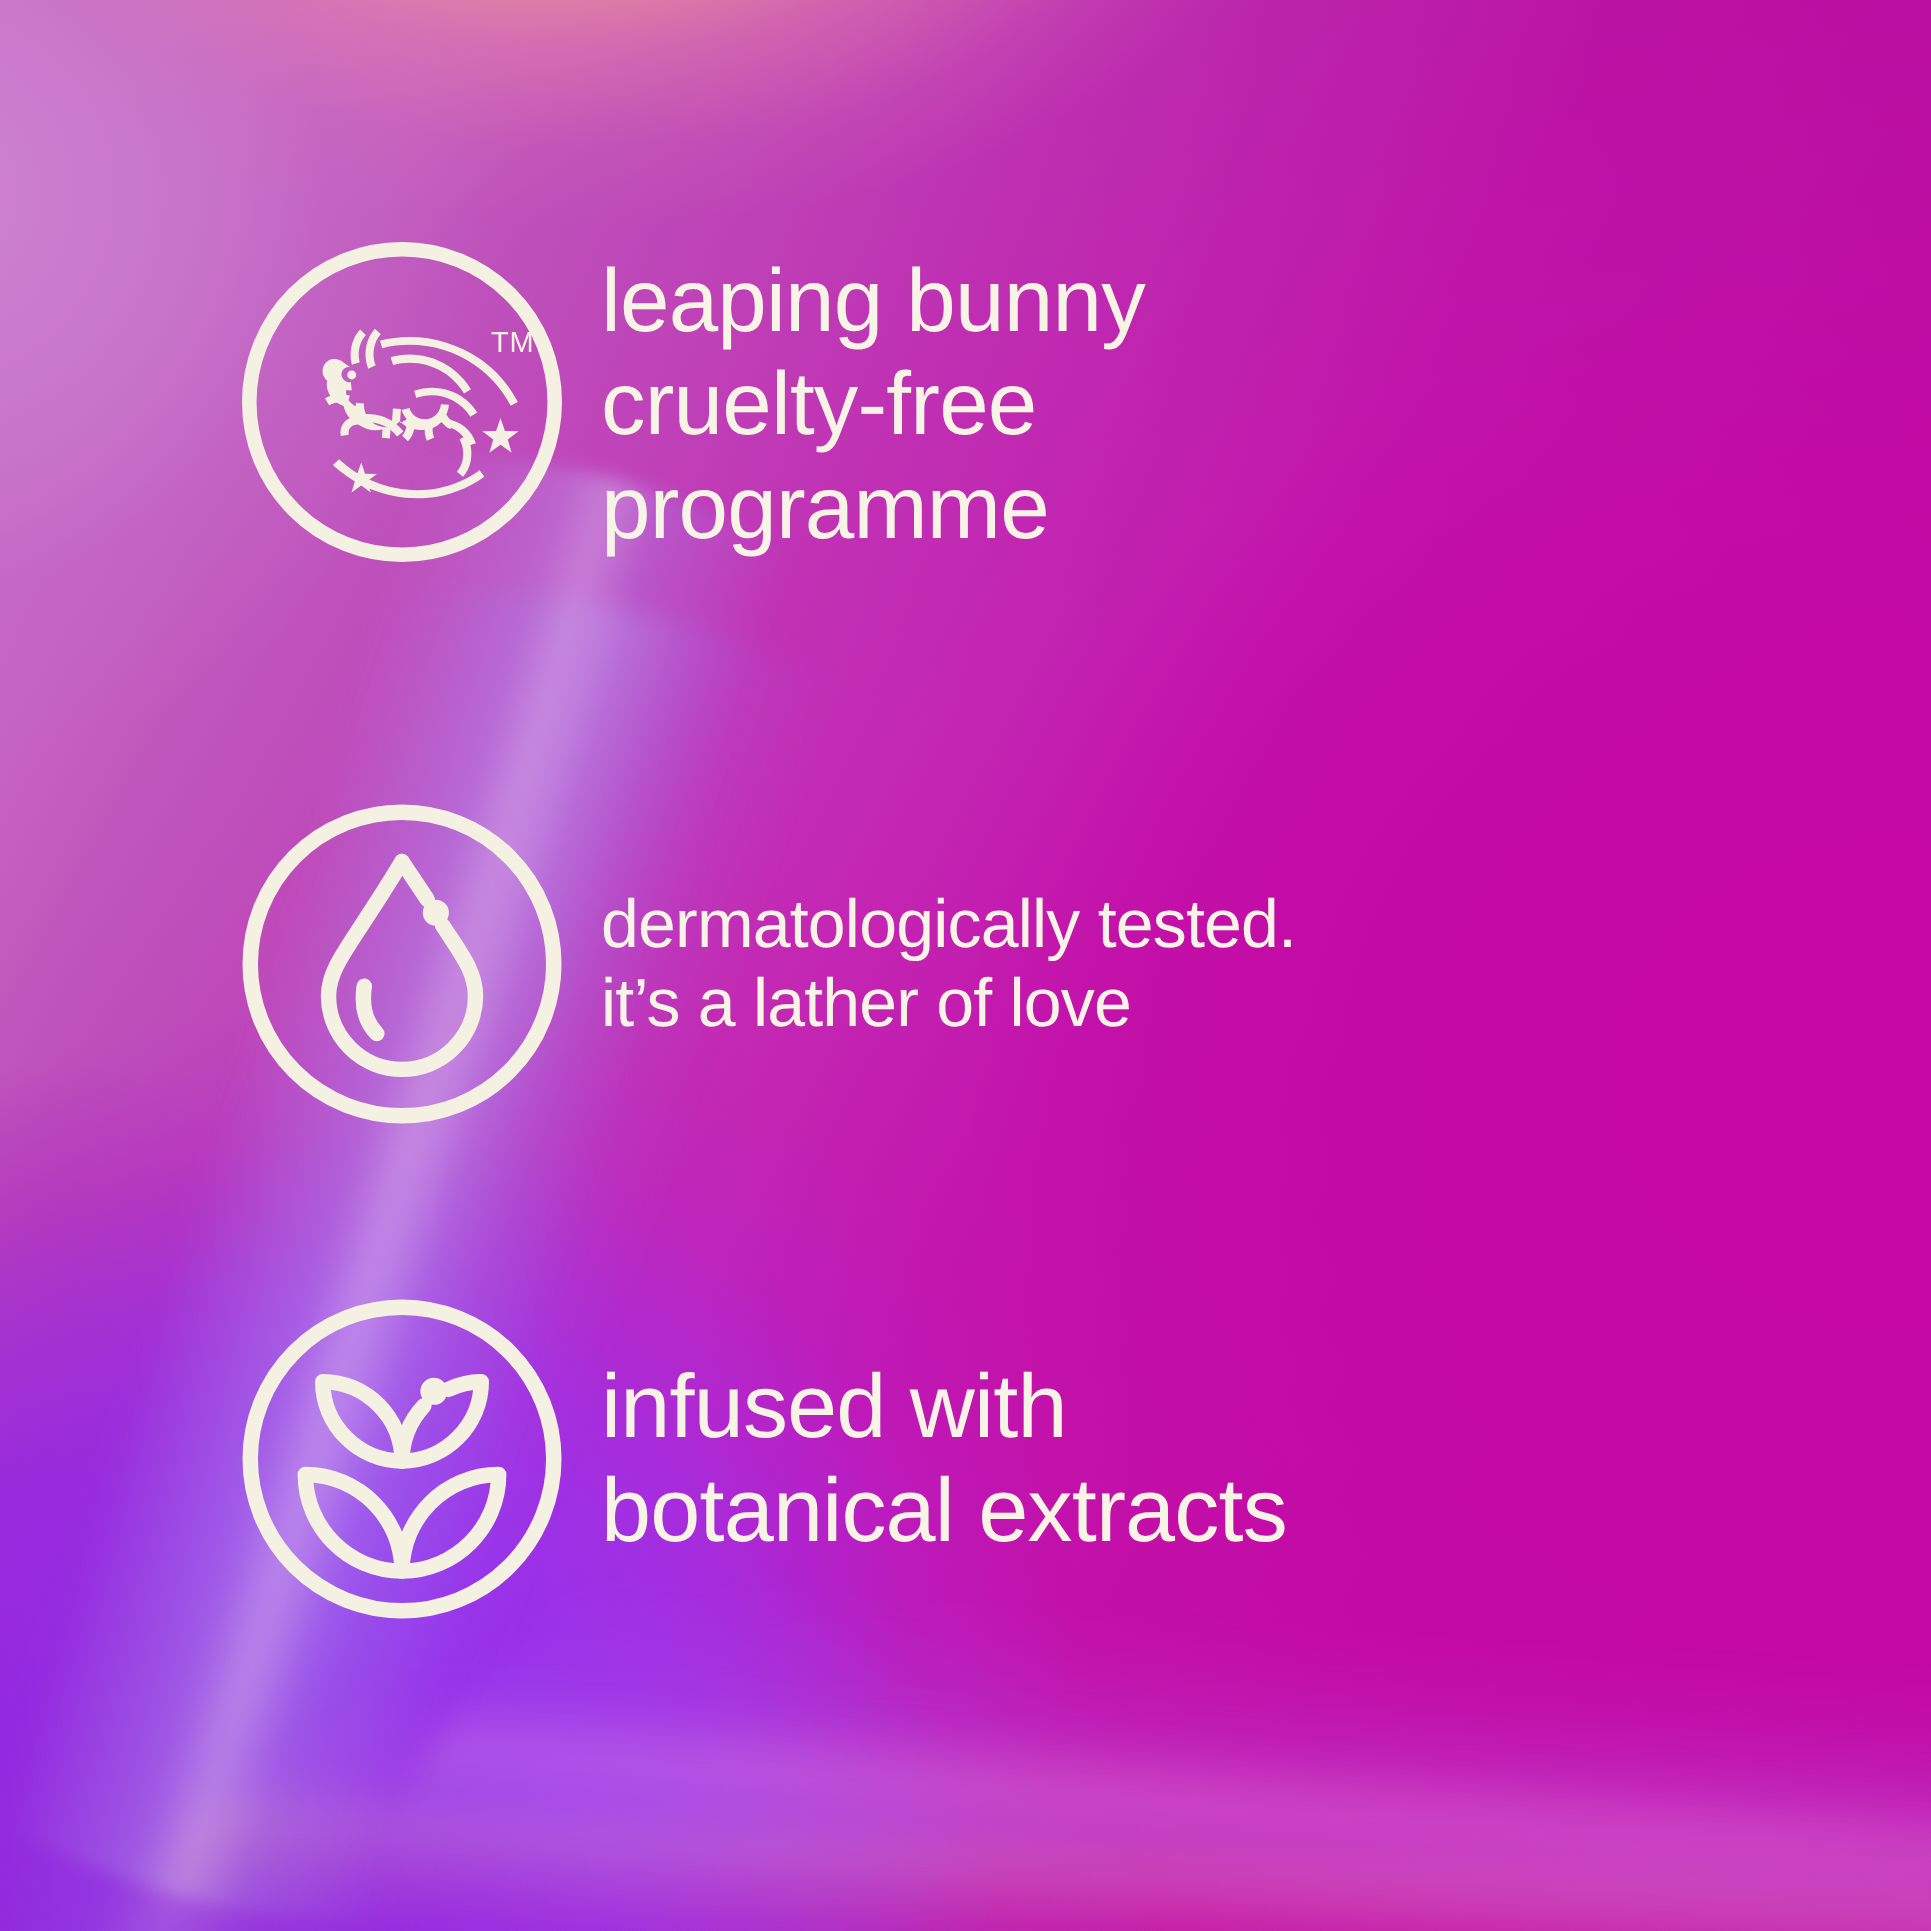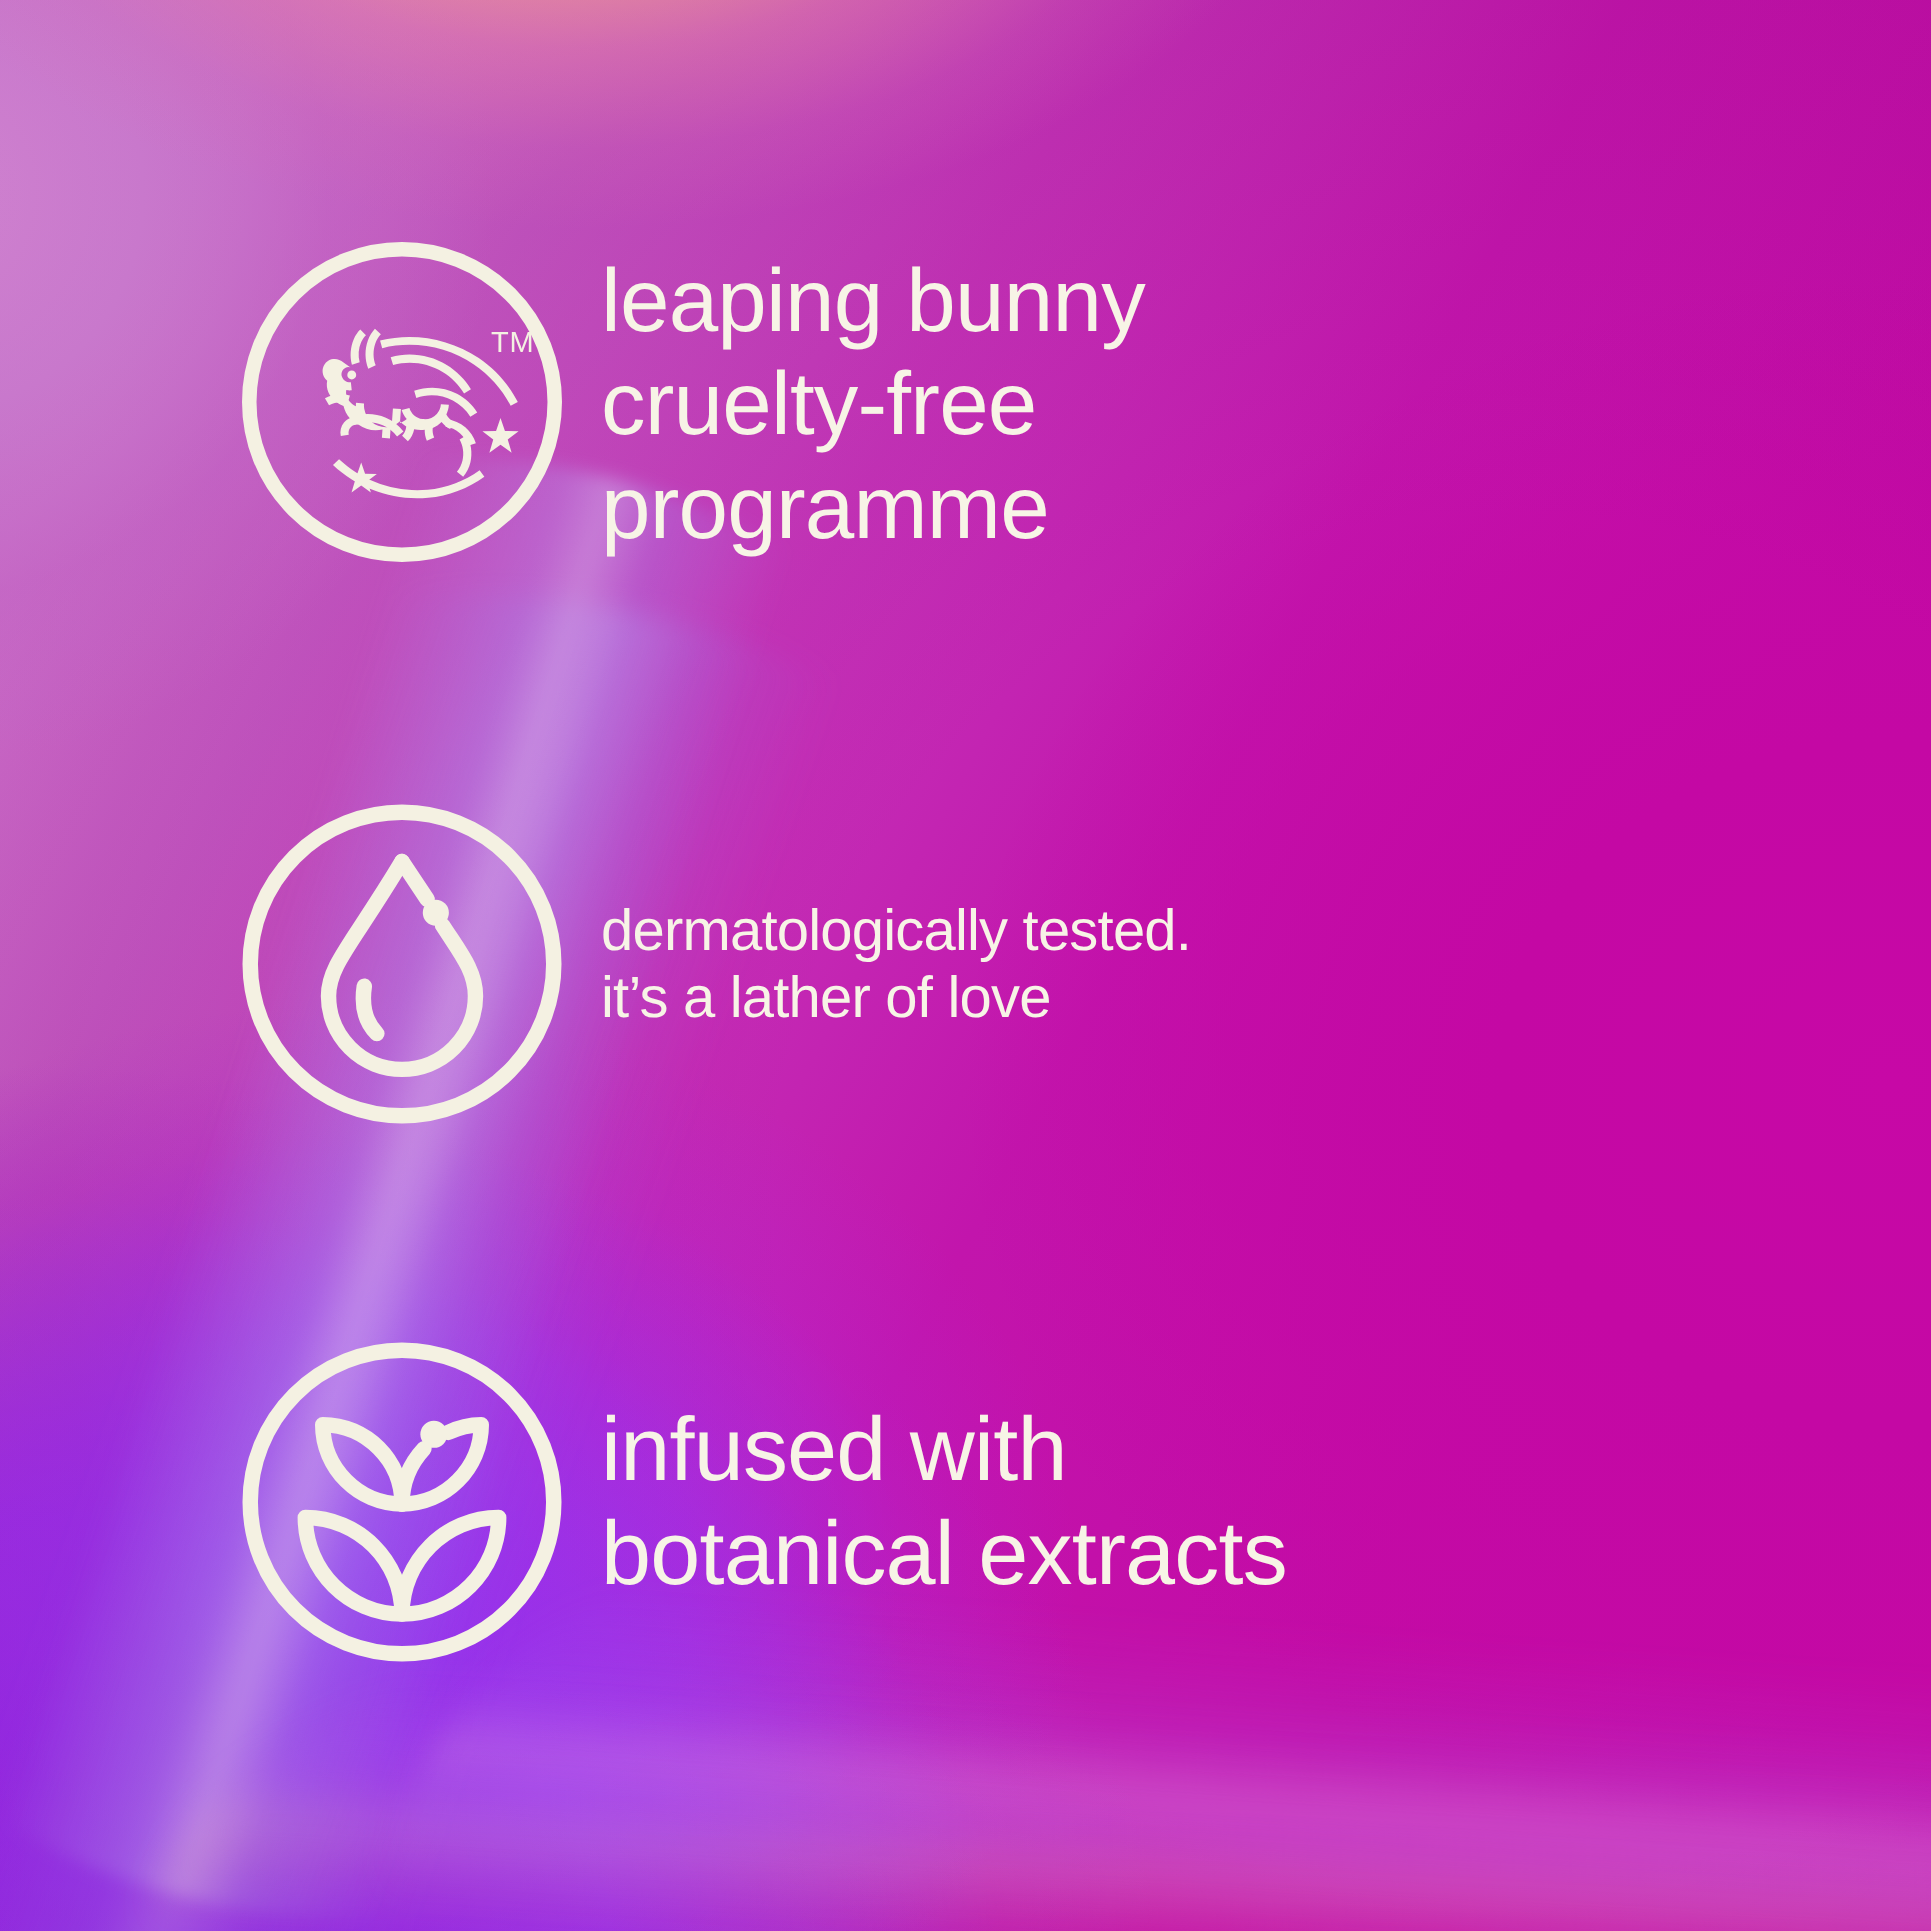--- a/index.html
+++ b/index.html
@@ -102,40 +102,40 @@
   .bg-vignette{
     background:radial-gradient(ellipse 1448px 1352px at 78% 62%,
       rgba(0,0,0,0) 50%, rgba(130,5,110,.10) 82%, rgba(130,5,110,.16) 100%);
   }
 
   
   .rows{position:absolute;inset:0;}
   .row{position:absolute;display:flex;align-items:center;}
   .row-1{left:228px;top:228px;}
   .row-2{left:228px;top:790px;}
-  .row-3{left:228px;top:1328px;}
+  .row-3{left:228px;top:1285px;}
 
   .icon-wrap{
     width:348px;height:348px;flex:0 0 348px;
     display:flex;justify-content:center;
   }
   .icon-wrap svg{display:block;width:348px;height:348px;}
 
   .text-col{
     margin-left:25px;
     color:#F7F4E6;
     font-size:89px;
     line-height:1.16;
     letter-spacing:-0.8px;
     font-weight:400;
     white-space:pre-line;
     text-rendering:geometricPrecision;
   }
   .text-1{margin-top:3.9px;}
-  .text-2{font-size:58px;}
+  .text-2{font-size:68px;}
   .text-3{font-size:90px;}
 </style>
 </head>
 <body>
 
 <div class="canvas">
 
   <div class="bg-layer bg-base"></div>
   <div class="bg-layer bg-magenta"></div>
   <div class="bg-layer bg-lilac"></div>

